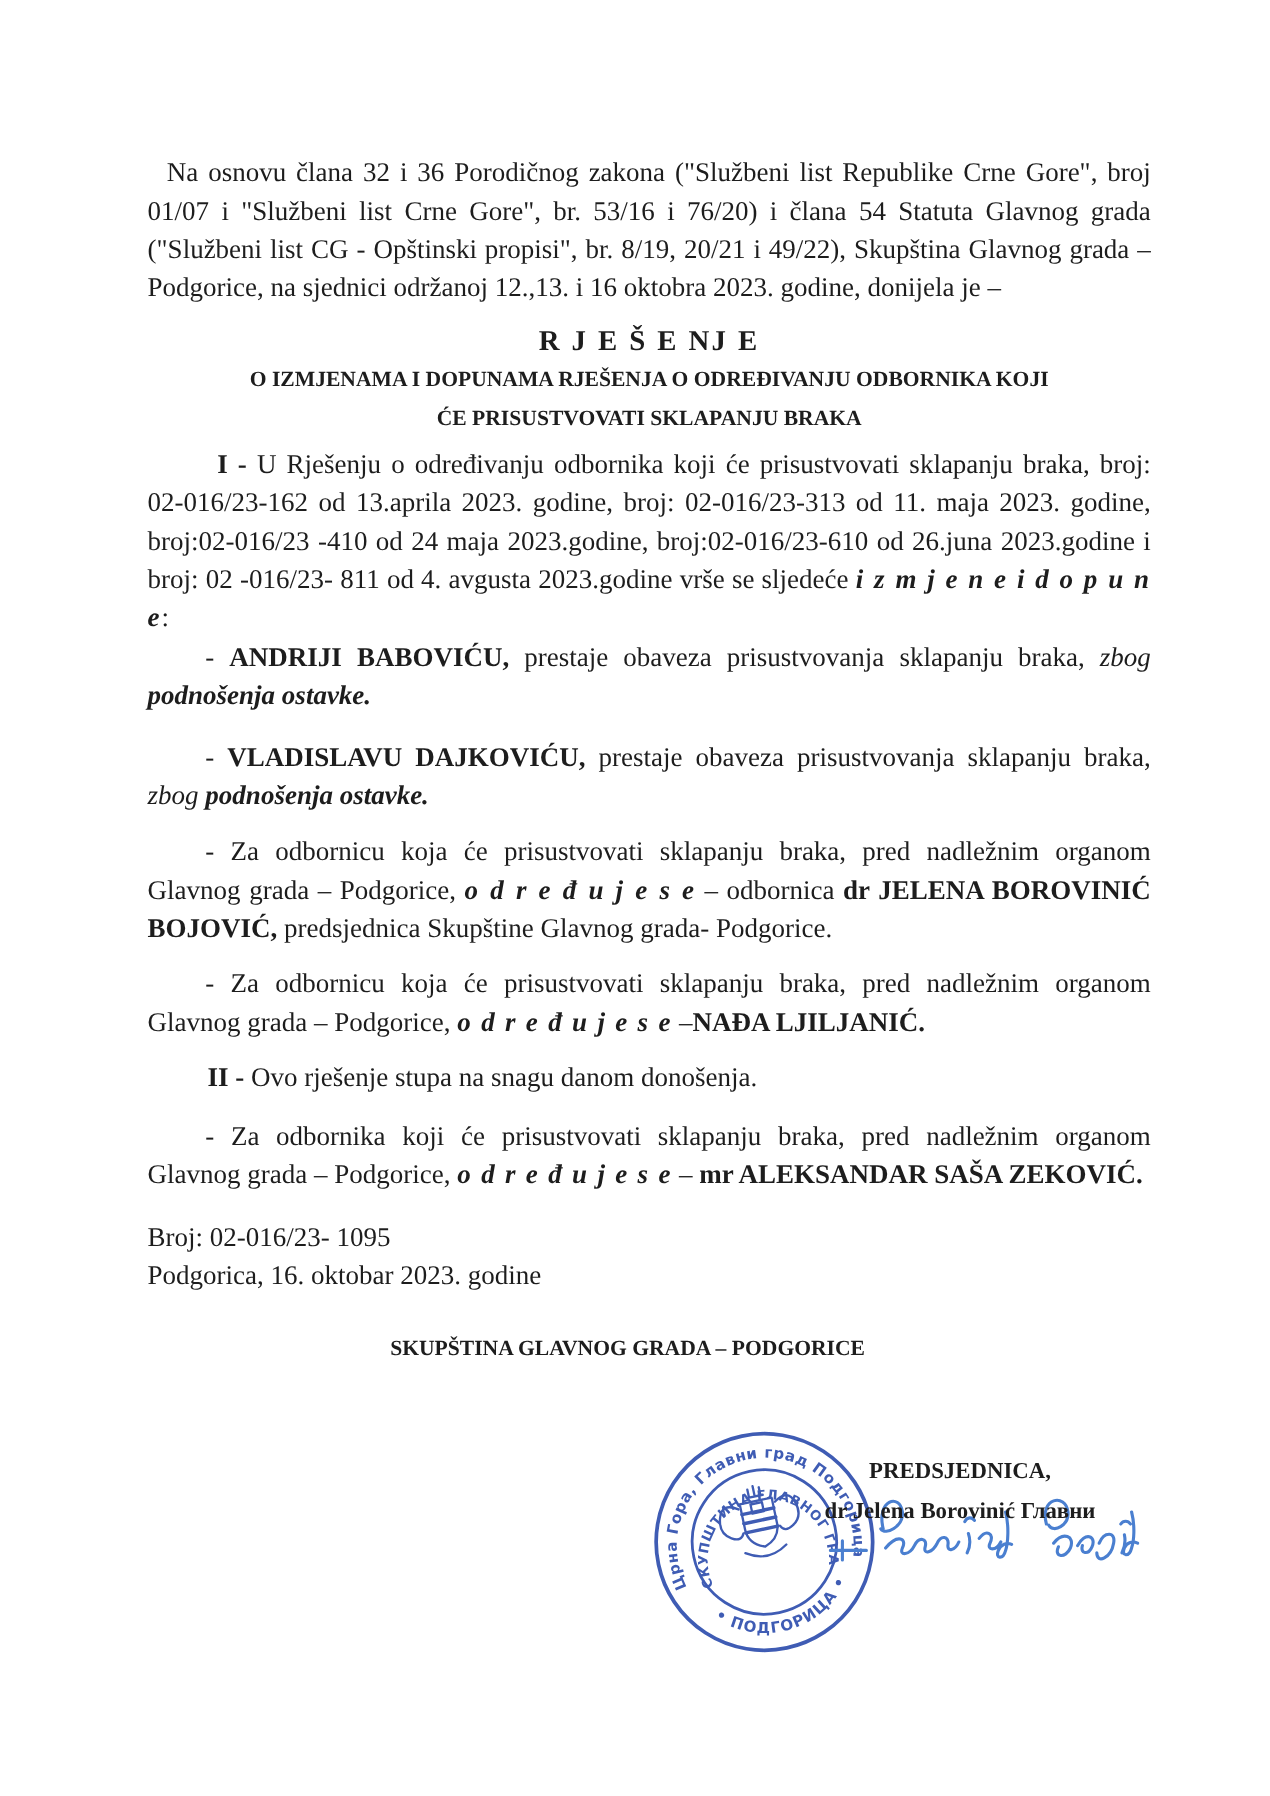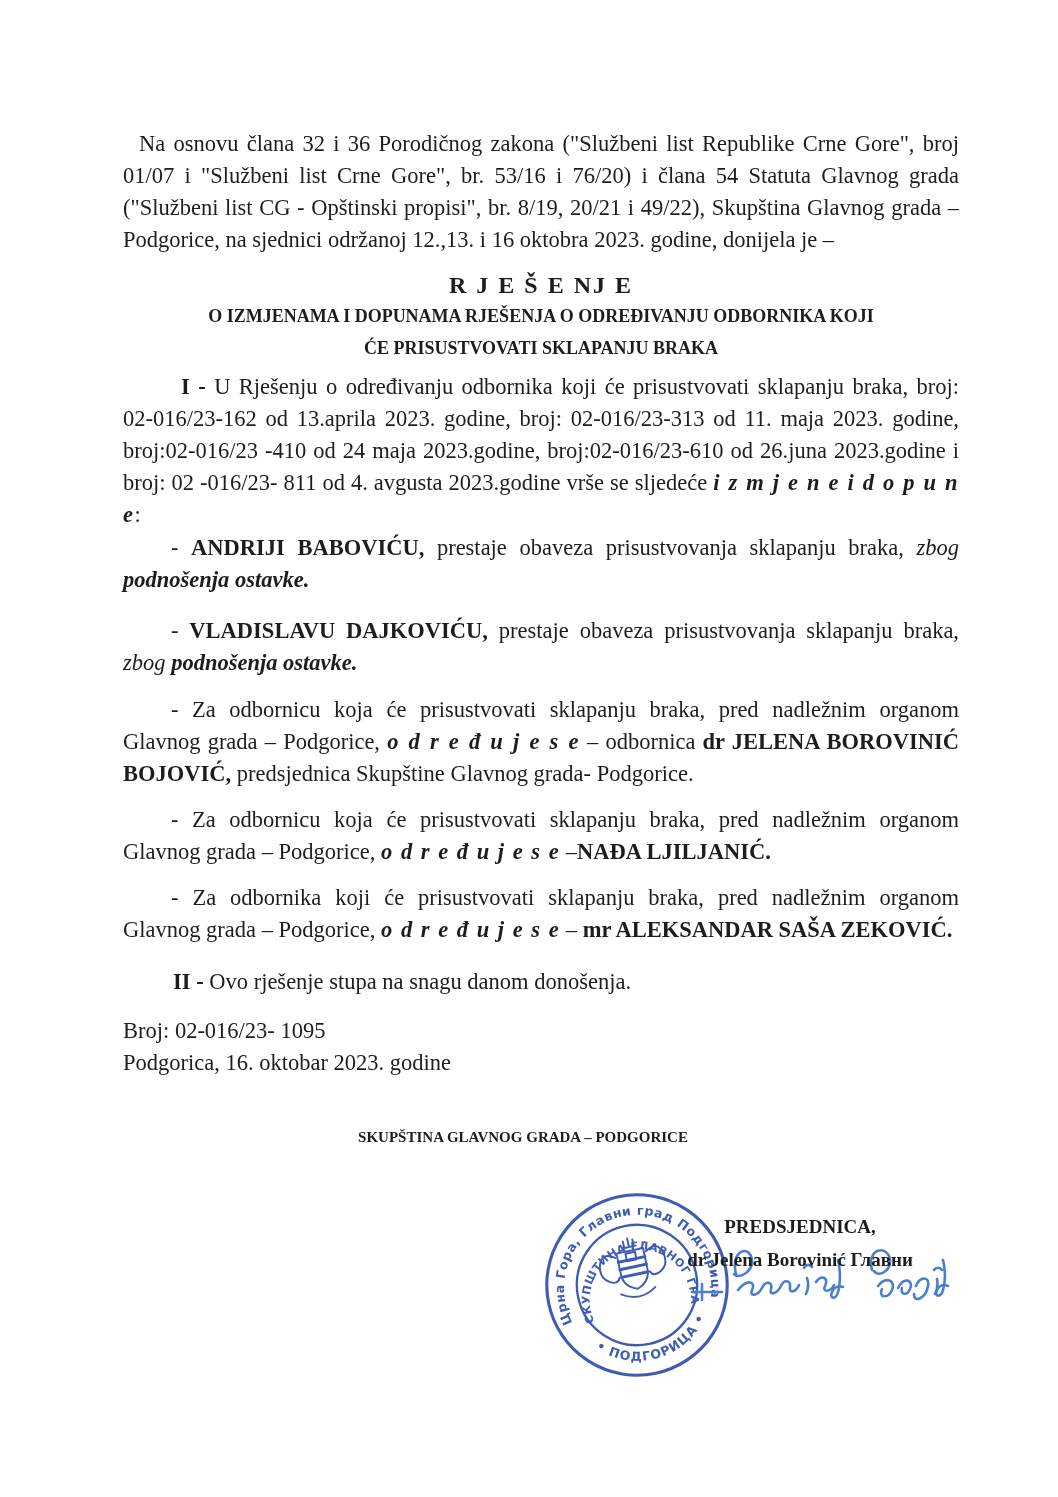--- a/index.html
+++ b/index.html
@@ -31,22 +31,22 @@
   .sub-gap{margin-bottom:7px;}
   .p-item-I{text-indent:58px;margin-bottom:1px;}
   .p-list{text-indent:48px;}
   .mb19{margin-bottom:19px;}
   .mb15{margin-bottom:15px;}
   .mb14{margin-bottom:14px;}
   .mb20{margin-bottom:20px;}
   .p-II{text-indent:50px;margin-bottom:17px;}
   .p-plain{text-align:left;text-indent:0;margin:0;}
   .p-issuer{
-    text-align:center;font-weight:bold;font-size:15px;
-    margin:42px 0 0 0;text-indent:0;transform:translateX(-18px);
+    text-align:center;font-weight:bold;font-size:18px;
+    margin:28px 0 0 0;text-indent:0;transform:translateX(-18px);
   }
   .run{font-weight:normal;font-style:normal;}
   .run-b{font-weight:bold;}
   .run-i{font-style:italic;}
   .run-bi{font-weight:bold;font-style:italic;}
   .run-sp{font-weight:bold;font-style:italic;letter-spacing:1.5px;}
   .signer{
     position:absolute;left:640px;top:1210px;width:320px;
     text-align:center;font-weight:bold;font-size:19px;line-height:33px;
     z-index:3;
@@ -76,23 +76,23 @@
     <p class="para p-item-I"><span class="run-b">I - </span><span class="run">U Rješenju o određivanju odbornika koji će prisustvovati sklapanju braka, broj: 02-016/23-162 od 13.aprila 2023. godine, broj: 02-016/23-313 od 11. maja 2023. godine, broj:02-016/23 -410 od 24 maja 2023.godine, broj:02-016/23-610 od 26.juna 2023.godine i broj: 02 -016/23- 811 od 4. avgusta 2023.godine vrše se sljedeće </span><span class="run-sp">i z m j e n e  i  d o p u n e</span><span class="run">:</span></p>
 
     <p class="para p-list mb19"><span class="run">- </span><span class="run-b">ANDRIJI BABOVIĆU,</span><span class="run"> prestaje obaveza prisustvovanja sklapanju braka, </span><span class="run-i">zbog </span><span class="run-bi">podnošenja ostavke.</span></p>
 
     <p class="para p-list mb15"><span class="run">- </span><span class="run-b">VLADISLAVU DAJKOVIĆU,</span><span class="run"> prestaje obaveza prisustvovanja sklapanju braka, </span><span class="run-i">zbog </span><span class="run-bi">podnošenja ostavke.</span></p>
 
     <p class="para p-list mb14"><span class="run">- Za odbornicu  koja će prisustvovati sklapanju braka, pred nadležnim organom  Glavnog grada – Podgorice,  </span><span class="run-sp">o d r e đ u j e   s e</span><span class="run"> – odbornica </span><span class="run-b">dr JELENA BOROVINIĆ BOJOVIĆ,</span><span class="run"> predsjednica Skupštine Glavnog grada- Podgorice.</span></p>
 
     <p class="para p-list mb14"><span class="run">- Za odbornicu  koja će prisustvovati sklapanju braka, pred nadležnim organom  Glavnog grada – Podgorice,  </span><span class="run-sp">o d r e đ u j e   s e</span><span class="run"> –</span><span class="run-b">NAĐA LJILJANIĆ.</span></p>
 
+    <p class="para p-II"><span class="run-b">II - </span><span class="run">Ovo rješenje stupa na snagu danom donošenja.</span></p>
+
     <p class="para p-list mb20"><span class="run">- Za odbornika koji će prisustvovati sklapanju braka, pred nadležnim organom  Glavnog grada – Podgorice,  </span><span class="run-sp">o d r e đ u j e   s e</span><span class="run"> –  </span><span class="run-b">mr ALEKSANDAR SAŠA ZEKOVIĆ.</span></p>
-
-    <p class="para p-II"><span class="run-b">II - </span><span class="run">Ovo rješenje stupa na snagu danom donošenja.</span></p>
 
     <p class="para p-plain">Broj: 02-016/23- 1095</p>
     <p class="para p-plain">Podgorica, 16. oktobar 2023. godine</p>
 
     <p class="para p-issuer">SKUPŠTINA GLAVNOG GRADA – PODGORICE</p>
   </div>
 
   <div class="signer">
     <div>PREDSJEDNICA,</div>
     <div>dr Jelena Borovinić Главни</div>

